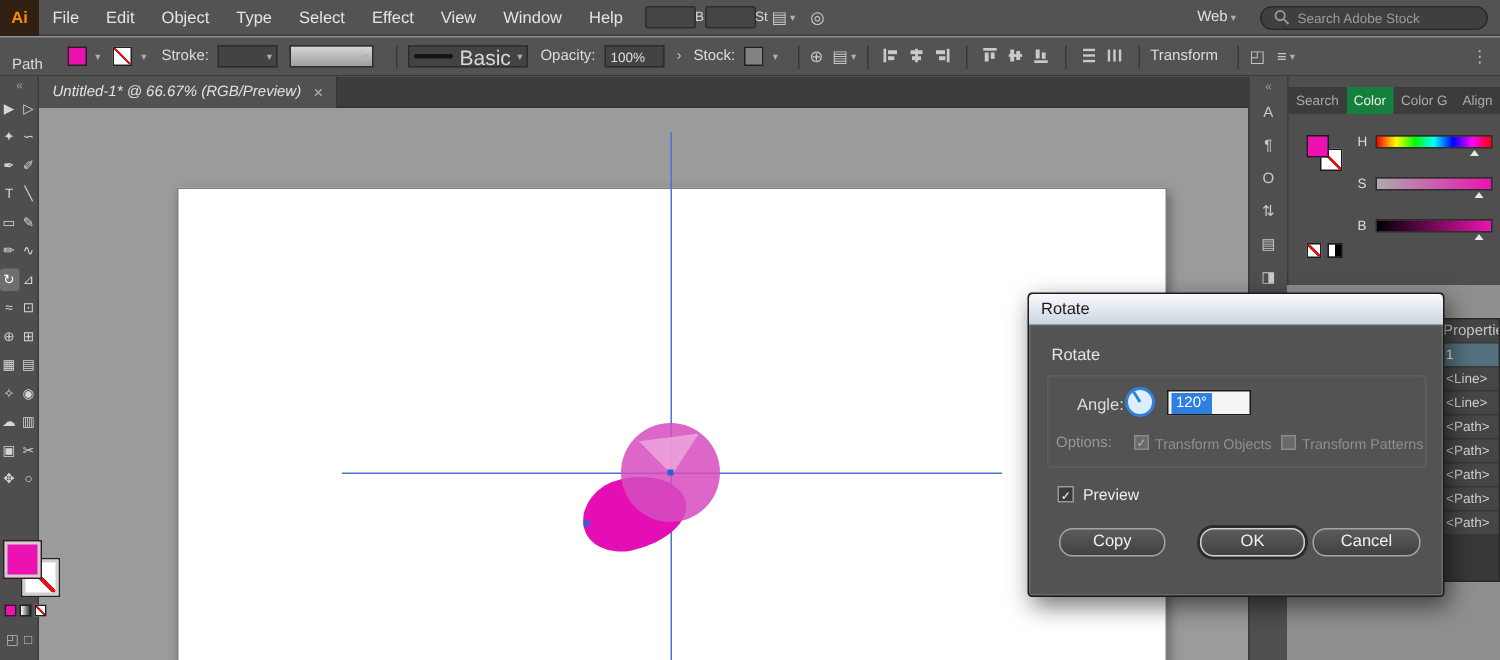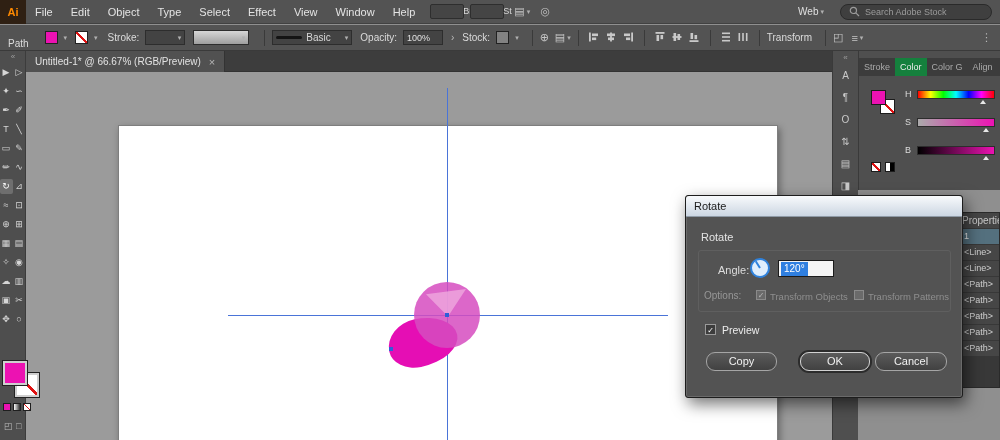--- a/index.html
+++ b/index.html
@@ -43,21 +43,21 @@
   .vsep { width:1px; height:16px; background:#3a3a3a; margin:0 7px; }
   .line-sample { width:26px; height:3px; background:#141414; border-radius:2px; margin-right:4px; }
   .al-ic { width:13px; height:13px; margin:0 2px; display:inline-flex; }
   .spin { font-size:10px; color:#bdbdbd; margin-right:8px; }
   .cb-gap { margin-right:4px; }
 
   
   #canvas { position:absolute; left:26px; top:51px; width:806px; height:389px; overflow:hidden; }
   #tabbar { position:absolute; left:0; top:0; right:0; height:21px; background:#3d3d3d; border-bottom:1px solid #333; }
   #doc-tab { display:inline-flex; align-items:center; gap:8px; height:21px; background:#515151;
-    padding:0 9px; border-right:1px solid #333; font-size:10px; color:#e2e2e2; }
+    padding:0 9px; border-right:1px solid #333; font-size:10px; color:#e2e2e2;font-style:italic; }
   #doc-tab .close { font-size:11px; color:#b5b5b5; }
   #view { position:absolute; left:0; top:21px; right:0; bottom:0; background:#9b9b9b; overflow:hidden; }
   #artboard { position:absolute; left:92px; top:53px; width:660px; height:340px; background:#ffffff;
     border:1px solid #7e7e7e; box-shadow:2px 3px 7px rgba(0,0,0,.35); z-index:1; }
   .guide { position:absolute; background:#4a74d8; z-index:2; }
   #guide-v { left:421px; top:16px; width:1px; height:360px; }
   #guide-h { left:202px; top:243px; width:440px; height:1px; }
   #shape-blob { position:absolute; left:362px; top:246px; width:70px; height:48px; background:#e50eb4;
     border-radius:45% 55% 60% 40% / 55% 50% 50% 45%; transform:rotate(-12deg); z-index:3; }
   #shape-circle { position:absolute; left:388px; top:210px; width:66px; height:66px; border-radius:50%;
@@ -201,21 +201,21 @@
     <span class="cb-label">Stroke:</span>
     <span class="combo" style="width:40px;">
       <span class="chev">▾</span>
     </span>
     <span class="combo combo-light" style="width:56px;">
       <span class="chev">▾</span>
     </span>
     <span class="vsep"></span>
     <span class="combo" style="width:80px;">
       <span class="line-sample"></span>
-      <span style="font-size:10px;color:#d8d8d8;">Basic</span>
+      <span style="font-size:14px;color:#d8d8d8;">Basic</span>
       <span class="chev">▾</span>
     </span>
     <span class="cb-label">Opacity:</span>
     <span class="combo" style="width:40px;">
       <span style="font-size:9px;color:#e0e0e0;">100%</span>
     </span>
     <span class="spin">›</span>
     <span class="cb-label">Stock:</span>
     <span class="chip chip-style cb-gap"></span>
     <span class="chev" style="margin-right:6px;">▾</span>
@@ -356,21 +356,21 @@
     <div class="strip-ic">A</div>
     <div class="strip-ic">¶</div>
     <div class="strip-ic">O</div>
     <div class="strip-ic">⇅</div>
     <div class="strip-ic">▤</div>
     <div class="strip-ic">◨</div>
   </div>
 
   <div id="color-panel">
     <div id="cp-tabs">
-      <span class="cp-tab">Stroke</span>
+      <span class="cp-tab">Search</span>
       <span class="cp-tab active">Color</span>
       <span class="cp-tab">Color G</span>
       <span class="cp-tab">Align</span>
 
     </div>
     <div id="cp-body">
       <span id="mini-fill" class="mini"></span>
       <span id="mini-stroke" class="mini"></span>
       <span id="tiny-none" class="tiny"></span>
       <span id="tiny-bw" class="tiny"></span>

